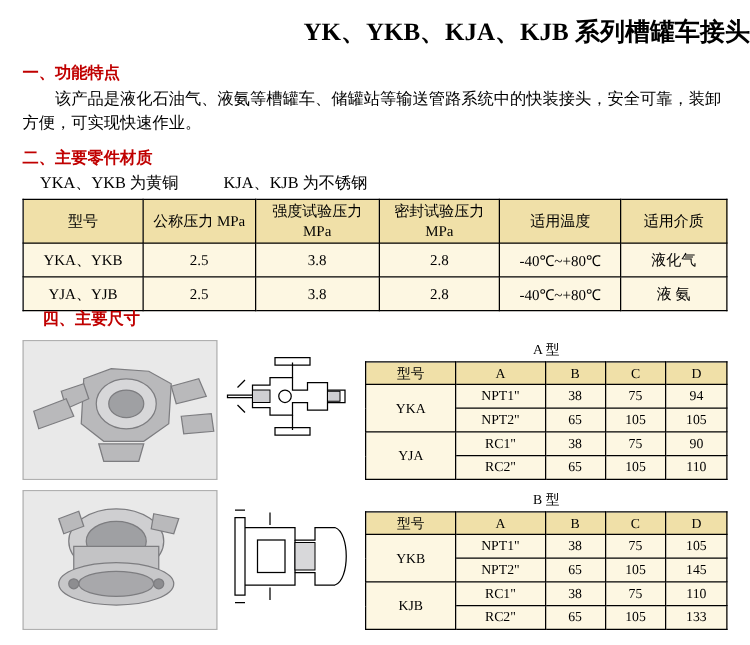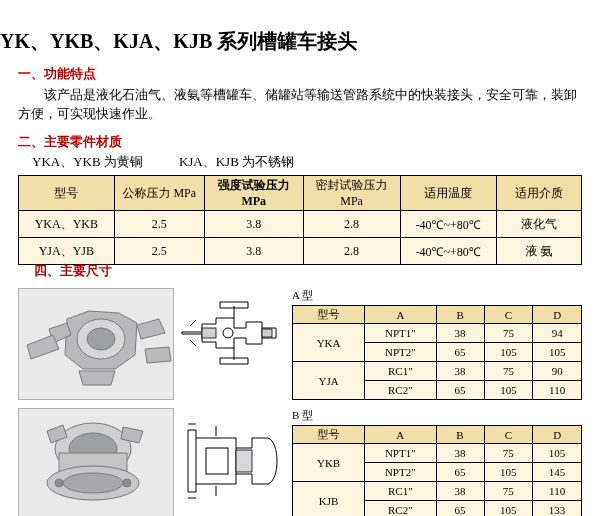--- a/index.html
+++ b/index.html
@@ -14,27 +14,26 @@
     color: #000000;
     overflow: hidden;
     position: relative;
   }
   .page {
     position: relative;
     width: 600px;
     height: 516px;
   }
   .title {
-    text-align: left;
+    text-align: right;
     font-size: 20px;
     font-weight: bold;
     padding-top: 12px;
     letter-spacing: 0px;
     font-family: "Liberation Serif", serif;
-    margin-top: 16px;
   }
   .section-head {
     color: #c00000;
     font-weight: bold;
     font-size: 13px;
     margin: 10px 0 2px 18px;
   }
   .para {
     font-size: 13px;
     margin: 0 18px 0 18px;
@@ -71,37 +70,38 @@
   .spec-table thead td {
     background: #f0e0a8;
     height: 22px;
   }
   .spec-table tbody td {
     background: #fdf7e2;
     text-align: center;
   }
   .spec-table .col-model { width: 100px; }
   .spec-table .col-a { width: 96px; }
-  .spec-table .col-b { width: 106px; font-weight: bold; }
+  .spec-table .col-b { width: 106px; }
   .spec-table .col-c { width: 104px; text-align: center; }
   .spec-table .col-d { width: 96px; }
   .spec-table .col-e { width: 92px; }
 
   .imgcell {
     background: #e8e8e8;
     border: 1px solid #b0b0b0;
   }
 
   
   .dim-wrap {
     position: absolute;
   }
   .dim-label {
     font-size: 11px;
     margin-bottom: 2px;
+    text-align: center;
   }
   .dim-table {
     font-size: 11px;
     width: 290px;
   }
   .dim-table td {
     border: 1px solid #000;
     text-align: center;
     height: 18px;
     background: #fdf7e2;

